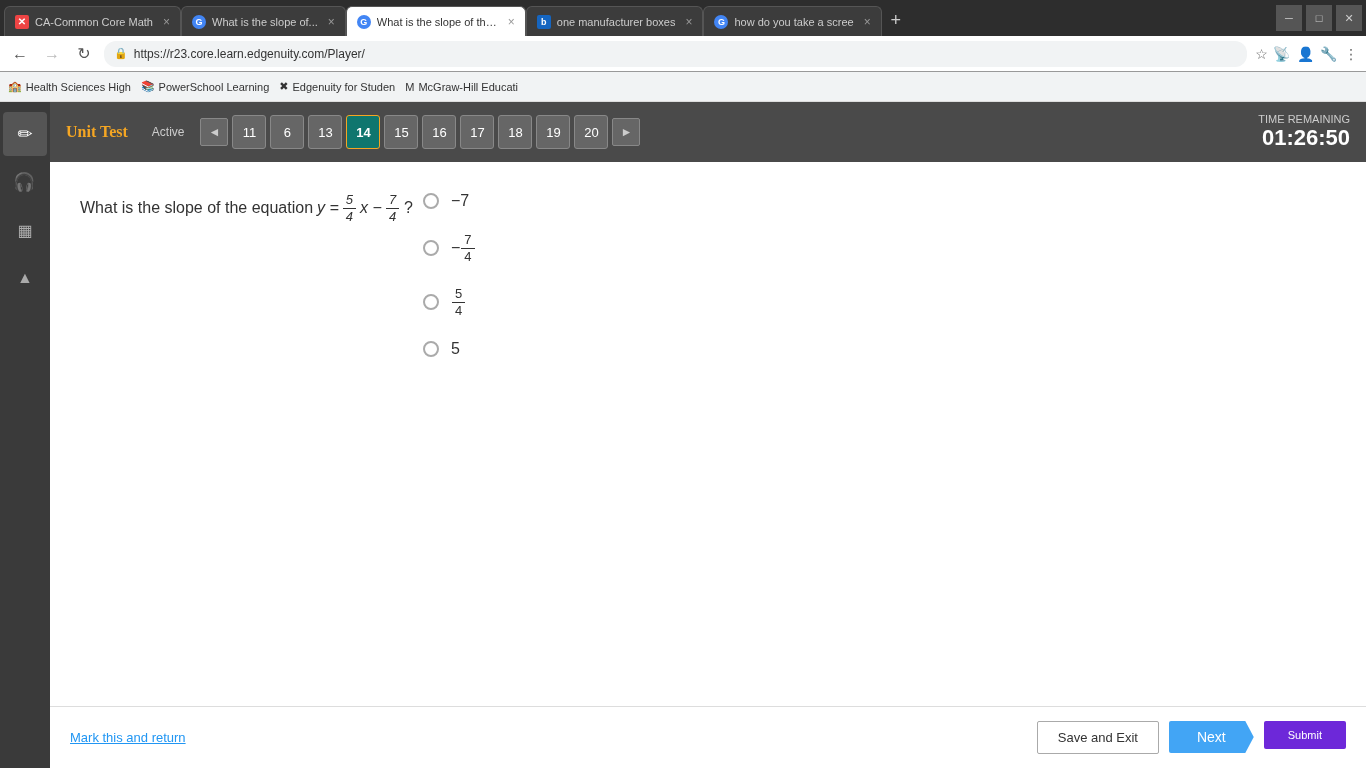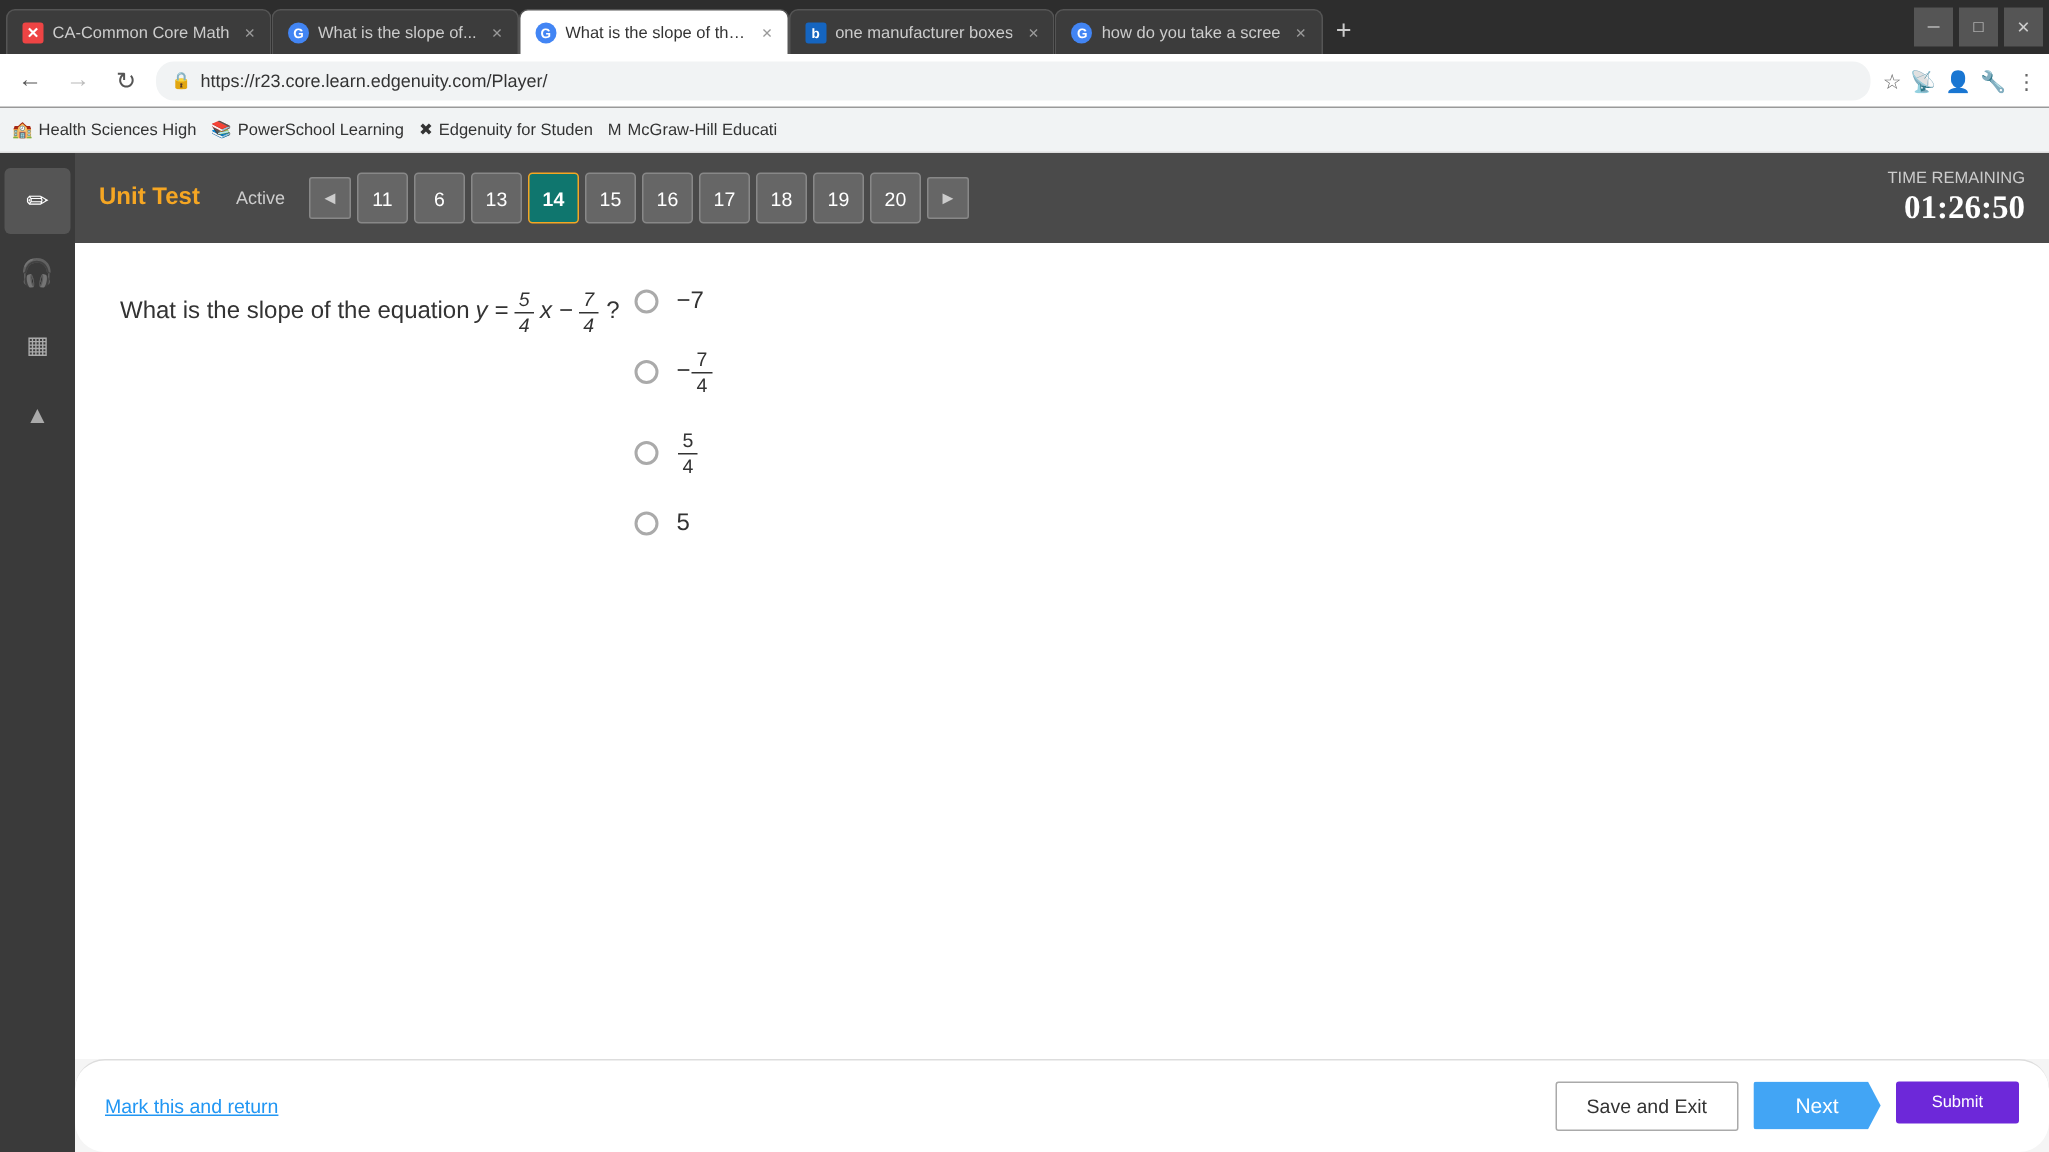--- a/index.html
+++ b/index.html
@@ -36,45 +36,45 @@
     .app-layout { display: flex; background: #4a4a4a; height: calc(768px - 36px - 36px - 30px); }
 
     
     .sidebar { width: 50px; background: #3a3a3a; display: flex; flex-direction: column; align-items: center; padding-top: 10px; gap: 4px; }
     .sidebar-item { width: 44px; height: 44px; display: flex; align-items: center; justify-content: center; cursor: pointer; border-radius: 4px; color: #ccc; font-size: 18px; }
     .sidebar-item.active { background: #555; }
 
     
     .main-wrapper { flex: 1; display: flex; flex-direction: column; }
     .top-bar { background: #4a4a4a; height: 60px; display: flex; align-items: center; padding: 0 16px; gap: 16px; }
-    .unit-test-label { color: #f5a623; font-size: 16px; font-weight: bold; }
+    .unit-test-label { color: #f5a623; font-size: 16px; font-weight: bold; font-family: Liberation Serif, serif; }
     .active-label { color: #ccc; font-size: 12px; margin-left: 8px; }
     .question-nav { display: flex; align-items: center; gap: 4px; }
     .nav-arrow { width: 28px; height: 28px; background: #666; border: 1px solid #888; color: #ccc; display: flex; align-items: center; justify-content: center; cursor: pointer; font-size: 12px; border-radius: 2px; }
     .q-num { width: 34px; height: 34px; background: #666; border: 1px solid #888; color: #fff; display: flex; align-items: center; justify-content: center; cursor: pointer; font-size: 13px; border-radius: 3px; }
     .q-num.active { background: #0f766e; border-color: #f5a623; color: #fff; font-weight: bold; }
     .timer-section { margin-left: auto; text-align: right; }
     .timer-label { color: #ccc; font-size: 11px; }
-    .timer-value { color: #fff; font-size: 22px; font-weight: bold; font-family: Liberation Serif, serif; }
+    .timer-value { color: #fff; font-size: 22px; font-weight: bold; font-family: Liberation Sans, sans-serif; }
 
     
     .content-area { flex: 1; background: #f5f5f5; display: flex; flex-direction: column; }
     .question-panel { flex: 1; background: #fff; margin: 0; padding: 30px 30px 20px 30px; display: flex; flex-direction: row; }
     .question-text { font-size: 16px; color: #333; margin-bottom: 28px; display: flex; align-items: baseline; gap: 4px; flex-wrap: wrap; }
     .fraction { display: inline-flex; flex-direction: column; align-items: center; font-size: 13px; margin: 0 1px; vertical-align: middle; }
     .fraction .num { border-bottom: 1px solid #333; padding: 0 3px; line-height: 1.2; }
     .fraction .den { padding: 0 3px; line-height: 1.2; }
 
     .options { display: flex; flex-direction: column; gap: 22px; padding-left: 10px; }
     .option { display: flex; align-items: center; gap: 12px; cursor: pointer; }
     .radio { width: 16px; height: 16px; border-radius: 50%; border: 2px solid #aaa; background: #fff; flex-shrink: 0; cursor: pointer; }
     .option-text { font-size: 16px; color: #333; display: flex; align-items: center; }
 
     
-    .question-footer { background: #fff; border-top: 1px solid #ddd; padding: 14px 20px; display: flex; align-items: center; justify-content: space-between; border-radius: 20px; }
+    .question-footer { background: #fff; border-top: 1px solid #ddd; padding: 14px 20px; display: flex; align-items: center; justify-content: space-between; }
     .mark-return { color: #2196f3; text-decoration: underline; font-size: 13px; cursor: pointer; }
     .footer-buttons { display: flex; gap: 10px; align-items: flex-start; }
     .btn-save { background: #fff; border: 1px solid #aaa; color: #333; padding: 8px 20px; font-size: 13px; cursor: pointer; border-radius: 2px; }
     .btn-next { background: #42a5f5; border: none; color: #fff; padding: 8px 28px; font-size: 14px; cursor: pointer; border-radius: 2px; clip-path: polygon(0 0, 90% 0, 100% 50%, 90% 100%, 0 100%); }
     .btn-submit { background: #6d28d9; border: none; color: #fff; padding: 8px 24px; font-size: 11px; cursor: pointer; border-radius: 2px; }
   </style>
 </head>
 <body>
 
 <div class="browser-chrome">

